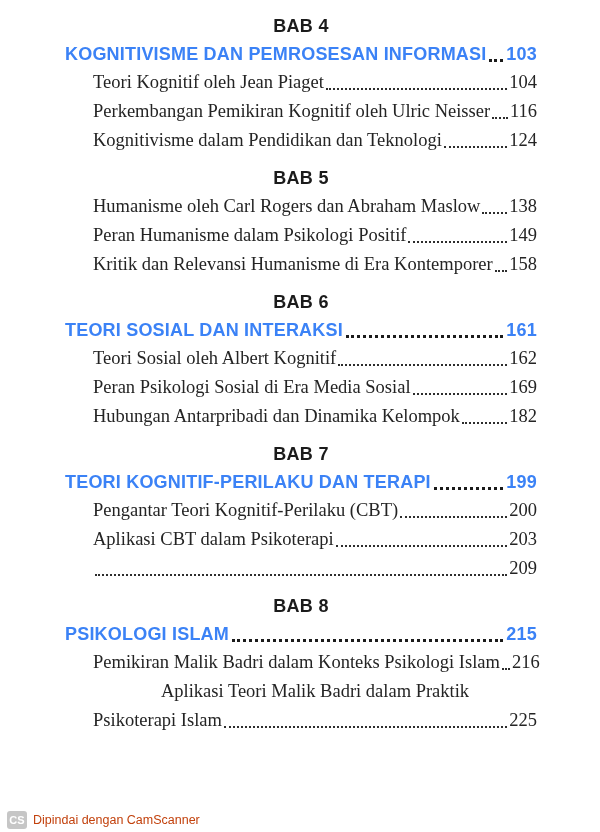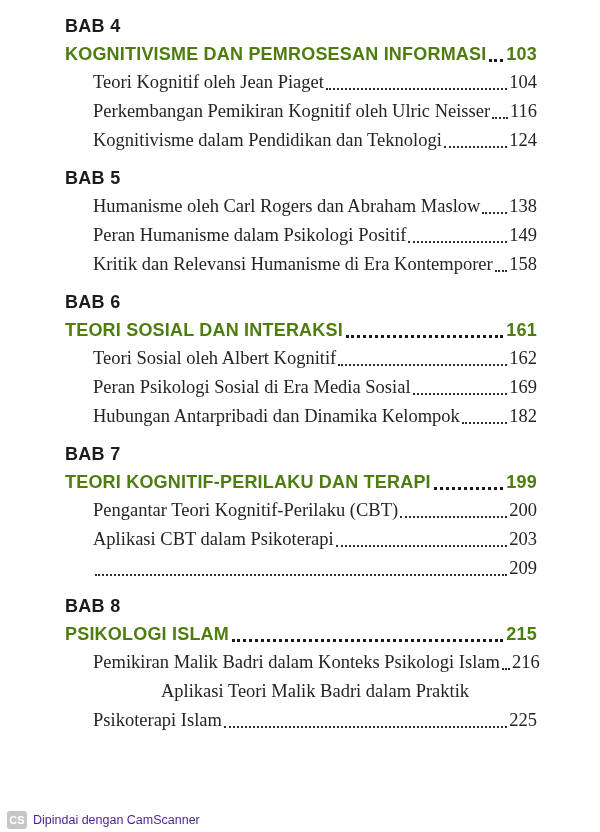--- a/index.html
+++ b/index.html
@@ -18,32 +18,33 @@
   }
   .toc-section + .toc-section { margin-top: 10px; }
 
   .bab-row {
     font-family: "Liberation Sans", sans-serif;
     font-weight: 700;
     font-size: 18px;
     line-height: 27px;
     letter-spacing: 0.3px;
     color: #1b1b1b;
+    text-align: center;
   }
   .row {
     display: flex;
     align-items: flex-end;
   }
   .chapter-row {
     font-family: "Liberation Sans", sans-serif;
     font-weight: 700;
     font-size: 18px;
     line-height: 28px;
     letter-spacing: 0.2px;
-    color: #4d7c0f;
+    color: #3b82f6;
   }
   .chapter-row .leader {
     border-bottom: 3px dotted #1b1b1b;
     margin: 0 3px;
     margin-bottom: 6px;
   }
   .entry-row {
     font-family: "Liberation Serif", serif;
     font-size: 18.5px;
     line-height: 29px;
@@ -85,21 +86,21 @@
     font-family: "Liberation Sans", sans-serif;
     font-weight: 700;
     font-size: 11px;
     display: flex;
     align-items: center;
     justify-content: center;
   }
   .wm-text {
     font-family: "Liberation Sans", sans-serif;
     font-size: 12.5px;
-    color: #4c1d95;
+    color: #c2410c;
   }
 </style>
 </head>
 <body>
 
 <div class="page">
 
   <div class="toc-section">
     <div class="bab-row">BAB 4</div>
     <div class="row chapter-row">

